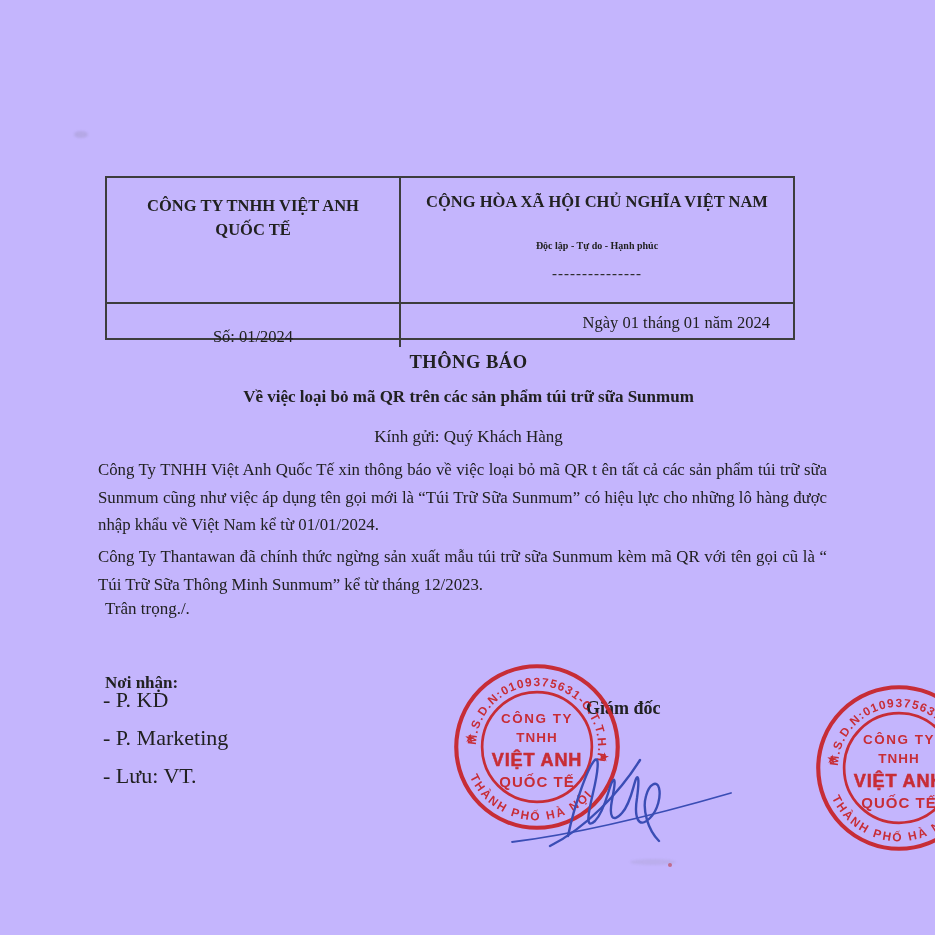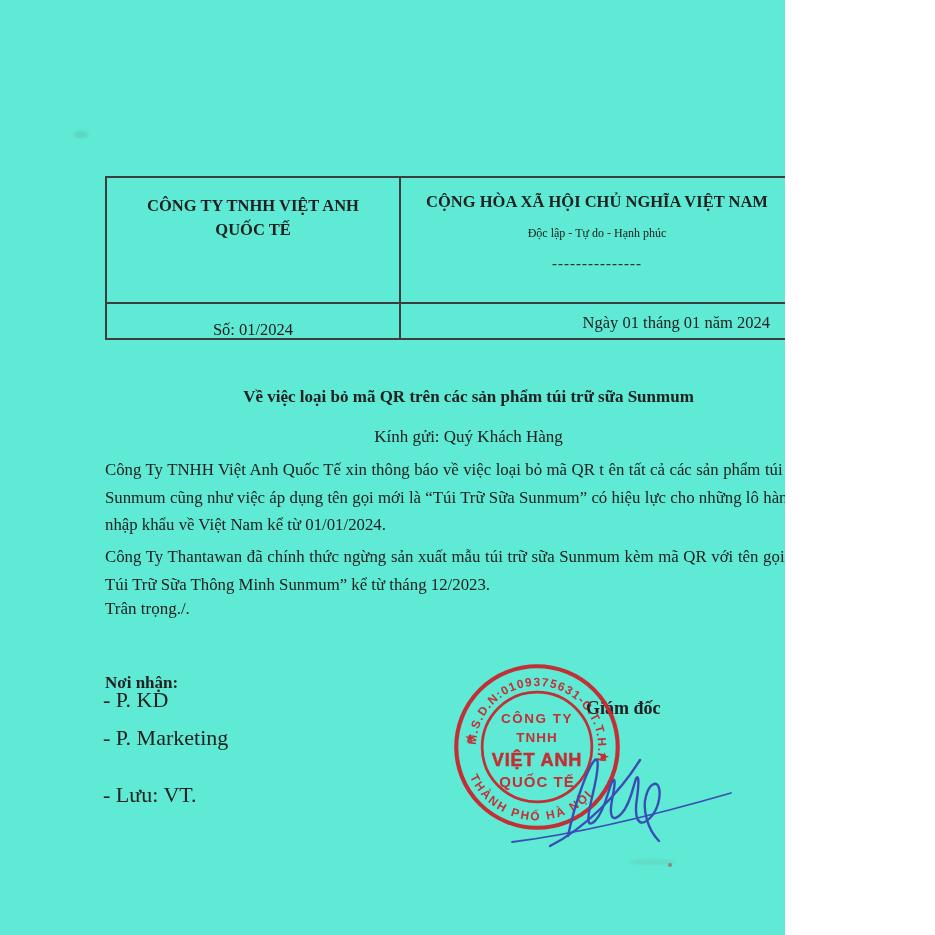--- a/index.html
+++ b/index.html
@@ -1,47 +1,47 @@
 <!DOCTYPE html>
 <html><head>
 <meta charset="utf-8">
 <style>
   html,body{margin:0;padding:0;background:#fff;}
   .page{
-    position:relative;width:785px;height:935px;background:#5eead4;overflow:hidden;
+    position:relative;width:935px;height:935px;background:#c4b5fd;overflow:hidden;
     font-family:"Liberation Serif","DejaVu Serif",serif;color:#212121;
   }
   
   .hdr{
     position:absolute;left:105px;top:176px;width:690px;height:164px;
     border:2px solid #3d3d3d;box-sizing:border-box;
     display:grid;grid-template-columns:294px 1fr;grid-template-rows:126px 1fr;
   }
   .hdr .cell{box-sizing:border-box;}
   .c-tl{border-right:2px solid #3d3d3d;border-bottom:2px solid #3d3d3d;
         text-align:center;padding:16px 14px 0;font-weight:bold;font-size:16.5px;line-height:24px;}
   .c-tr{border-bottom:2px solid #3d3d3d;text-align:center;padding:12px 24px 0;}
   .nat-title{font-weight:bold;font-size:16.5px;line-height:24px;}
-  .motto{font-weight:normal;font-size:12px;margin-top:12px;}
+  .motto{font-weight:bold;font-size:10px;margin-top:26px;}
   .dashes{font-weight:bold;font-size:15px;letter-spacing:1px;margin-top:14px;color:#2e2e2e;}
-  .c-bl{border-right:2px solid #3d3d3d;text-align:center;font-size:16.5px;padding-top:16px;}
+  .c-bl{border-right:2px solid #3d3d3d;text-align:center;font-size:16.5px;padding-top:23px;}
   .c-br{text-align:right;font-size:16.5px;padding:9px 23px 0 0;}
   
   .centered{position:absolute;left:105px;width:727px;text-align:center;}
   .doc-title{top:352px;font-weight:bold;font-size:18.5px;letter-spacing:.5px;}
   .doc-subject{top:387px;font-weight:bold;font-size:17px;}
   .salutation{top:427px;font-size:17px;}
-  .para{position:absolute;left:105px;width:729px;text-align:justify;
+  .para{position:absolute;left:98px;width:729px;text-align:justify;
         font-size:16.8px;line-height:27.5px;}
   .p1{top:456px;}
   .p2{top:543px;}
   .closing{position:absolute;left:105px;top:599px;font-size:17px;}
   .recip-h{position:absolute;left:105px;top:649px;font-weight:bold;font-size:17px;margin-top:24px;}
   .recip{position:absolute;left:103px;font-size:22px;}
-  .r0{top:687px;} .r1{top:725px;} .r2{top:763px;margin-top:19px;}
+  .r0{top:687px;} .r1{top:725px;} .r2{top:763px;}
   .gd{position:absolute;left:586px;top:698px;font-weight:bold;font-size:18px;z-index:1;}
   
   .stamp{position:absolute;width:176px;height:176px;z-index:2;opacity:.95;}
   .stampA{left:449px;top:659px;}
   .stampB{left:811px;top:680px;}
   .stamp text{font-family:"Liberation Sans","DejaVu Sans",sans-serif;font-weight:bold;}
   .ring-outer{fill:none;stroke-width:4px;}
   .ring-inner{fill:none;stroke-width:2.6px;}
   .ring-txt{font-size:11.5px;letter-spacing:1.2px;}
   .ring-txt-b{font-size:11.5px;letter-spacing:2px;}
@@ -72,20 +72,21 @@
     <div class="cell c-tl">CÔNG TY TNHH VIỆT ANH QUỐC TẾ</div>
     <div class="cell c-tr">
       <div class="nat-title">CỘNG HÒA XÃ HỘI CHỦ NGHĨA VIỆT NAM</div>
       <div class="motto">Độc lập - Tự do  - Hạnh phúc</div>
       <div class="dashes">---------------</div>
     </div>
     <div class="cell c-bl">Số: 01/2024</div>
     <div class="cell c-br">Ngày 01 tháng 01 năm 2024</div>
   </div>
 
+  <div class="centered doc-title">THÔNG BÁO</div>
   <div class="centered doc-subject">Về việc loại bỏ mã QR trên các sản phẩm túi trữ sữa Sunmum</div>
   <div class="centered salutation">Kính gửi: Quý Khách Hàng</div>
   <div class="para p1">Công Ty TNHH Việt Anh Quốc Tế xin thông báo về việc loại bỏ mã QR t ên tất cả các sản phẩm túi trữ sữa Sunmum cũng như việc áp dụng tên gọi mới là “Túi Trữ Sữa Sunmum” có hiệu lực cho những lô hàng được nhập khẩu về Việt Nam kể từ 01/01/2024.</div>
   <div class="para p2">Công Ty Thantawan đã chính thức ngừng sản xuất mẫu túi trữ sữa Sunmum kèm mã QR với tên gọi cũ là “ Túi Trữ Sữa Thông Minh Sunmum” kể từ tháng 12/2023.</div>
   <div class="closing">Trân trọng./.</div>
 
   <div class="recip-h">Nơi nhận:</div>
   <div class="recip r0">- P. KD</div>
   <div class="recip r1">- P. Marketing</div>
   <div class="recip r2">- Lưu: VT.</div>

